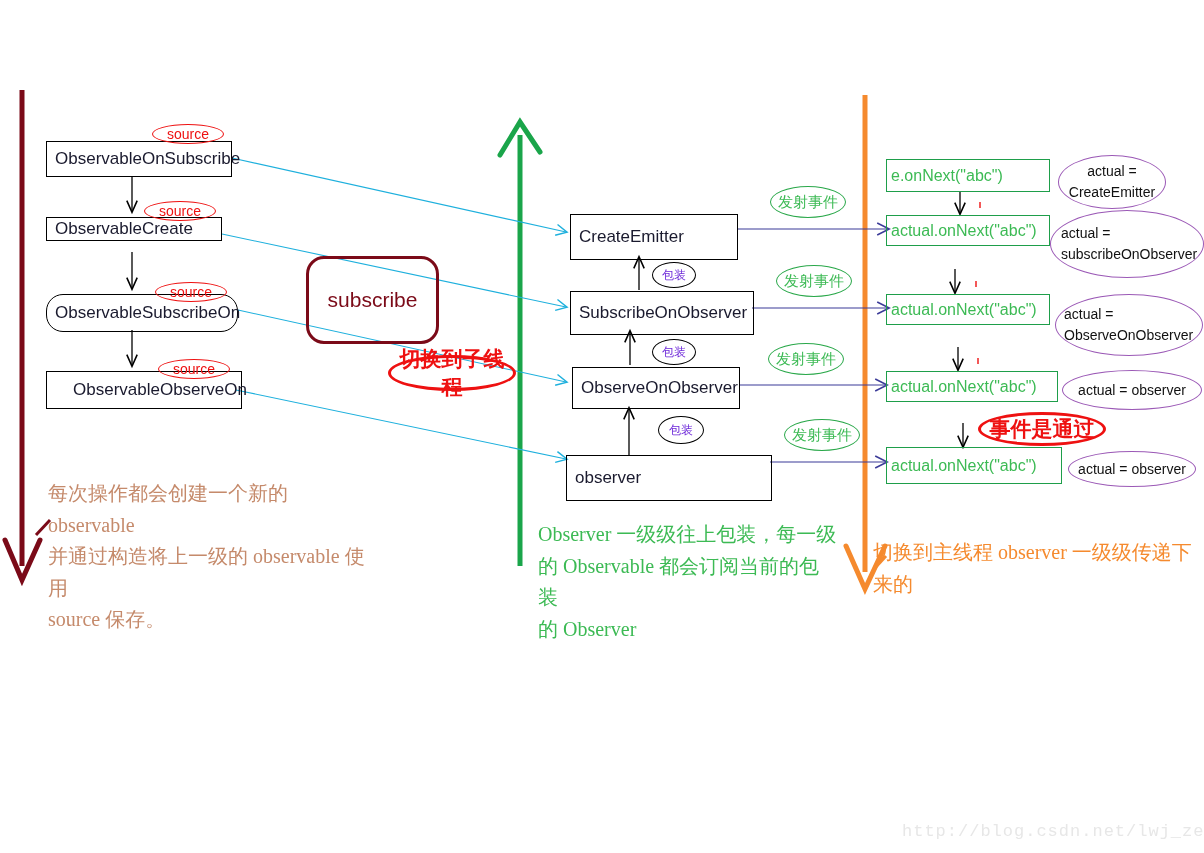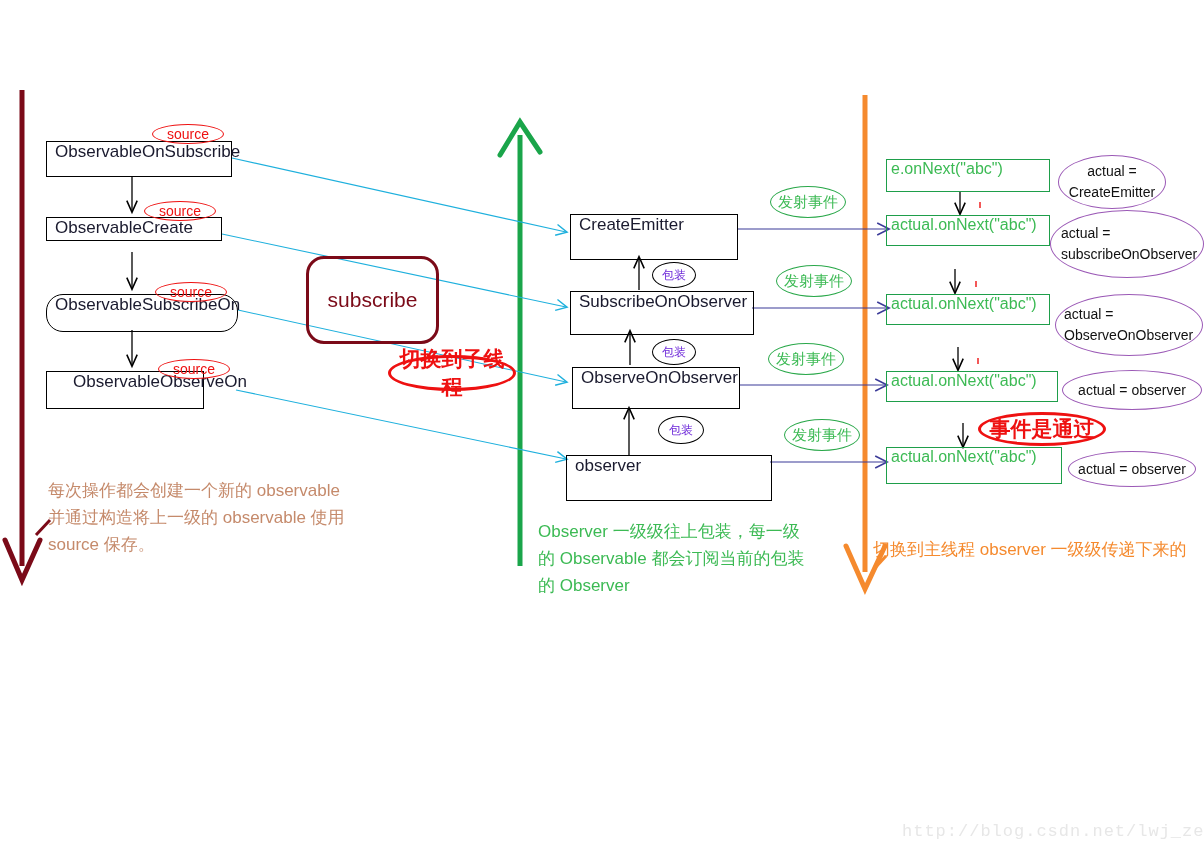--- a/index.html
+++ b/index.html
@@ -22,20 +22,21 @@
     left: 0;
     top: 0;
     width: 1204px;
     height: 853px;
     pointer-events: none;
   }
   .node-box {
     position: absolute;
     box-sizing: border-box;
     display: flex;
+    align-items: center;
     background: transparent;
   }
   .box-black {
     border: 1.4px solid #000000;
     color: #1a1a2e;
     font-size: 17px;
     padding-left: 8px;
   }
   .box-green {
     border: 1.4px solid #1e9e4a;
@@ -87,23 +88,24 @@
     border: 3px solid #7b0a18;
     border-radius: 18px;
     display: flex;
     align-items: center;
     justify-content: center;
     color: #7b0a18;
     font-size: 21px;
   }
   .note {
     position: absolute;
-    font-size: 17px;
+    font-size: 20px;
     line-height: 1.58;
     white-space: pre-line;
+    font-family: Liberation Serif, serif;
   }
   .note-maroon { color: #c58a6b; }
   .note-green  { color: #3cba54; }
   .note-orange { color: #f58a2e; }
   .watermark {
     position: absolute;
     color: #e7e7e7;
     font-family: "Liberation Mono", "DejaVu Sans Mono", monospace;
     font-size: 17px;
     letter-spacing: 1px;
@@ -209,21 +211,21 @@
     <span>source</span>
   </div>
 
   <div class="node-box box-black" style="left:46px; top:294px; width:192px; height:38px;border-radius:17px;">
     <span>ObservableSubscribeOn</span>
   </div>
   <div class="label-ellipse ell-red" style="left:155px; top:282px; width:72px; height:20px;">
     <span>source</span>
   </div>
 
-  <div class="node-box box-black" style="left:46px; top:371px; width:158px; height:38px;padding-left:26px;">
+  <div class="node-box box-black" style="left:46px; top:371px; width:196px; height:38px;padding-left:26px;">
     <span>ObservableObserveOn</span>
   </div>
   <div class="label-ellipse ell-red" style="left:158px; top:359px; width:72px; height:20px;">
     <span>source</span>
   </div>
 
   <div class="note note-maroon" style="left:48px; top:478px; width:320px;">每次操作都会创建一个新的 observable
 并通过构造将上一级的 observable 使用
 source 保存。</div>
 

